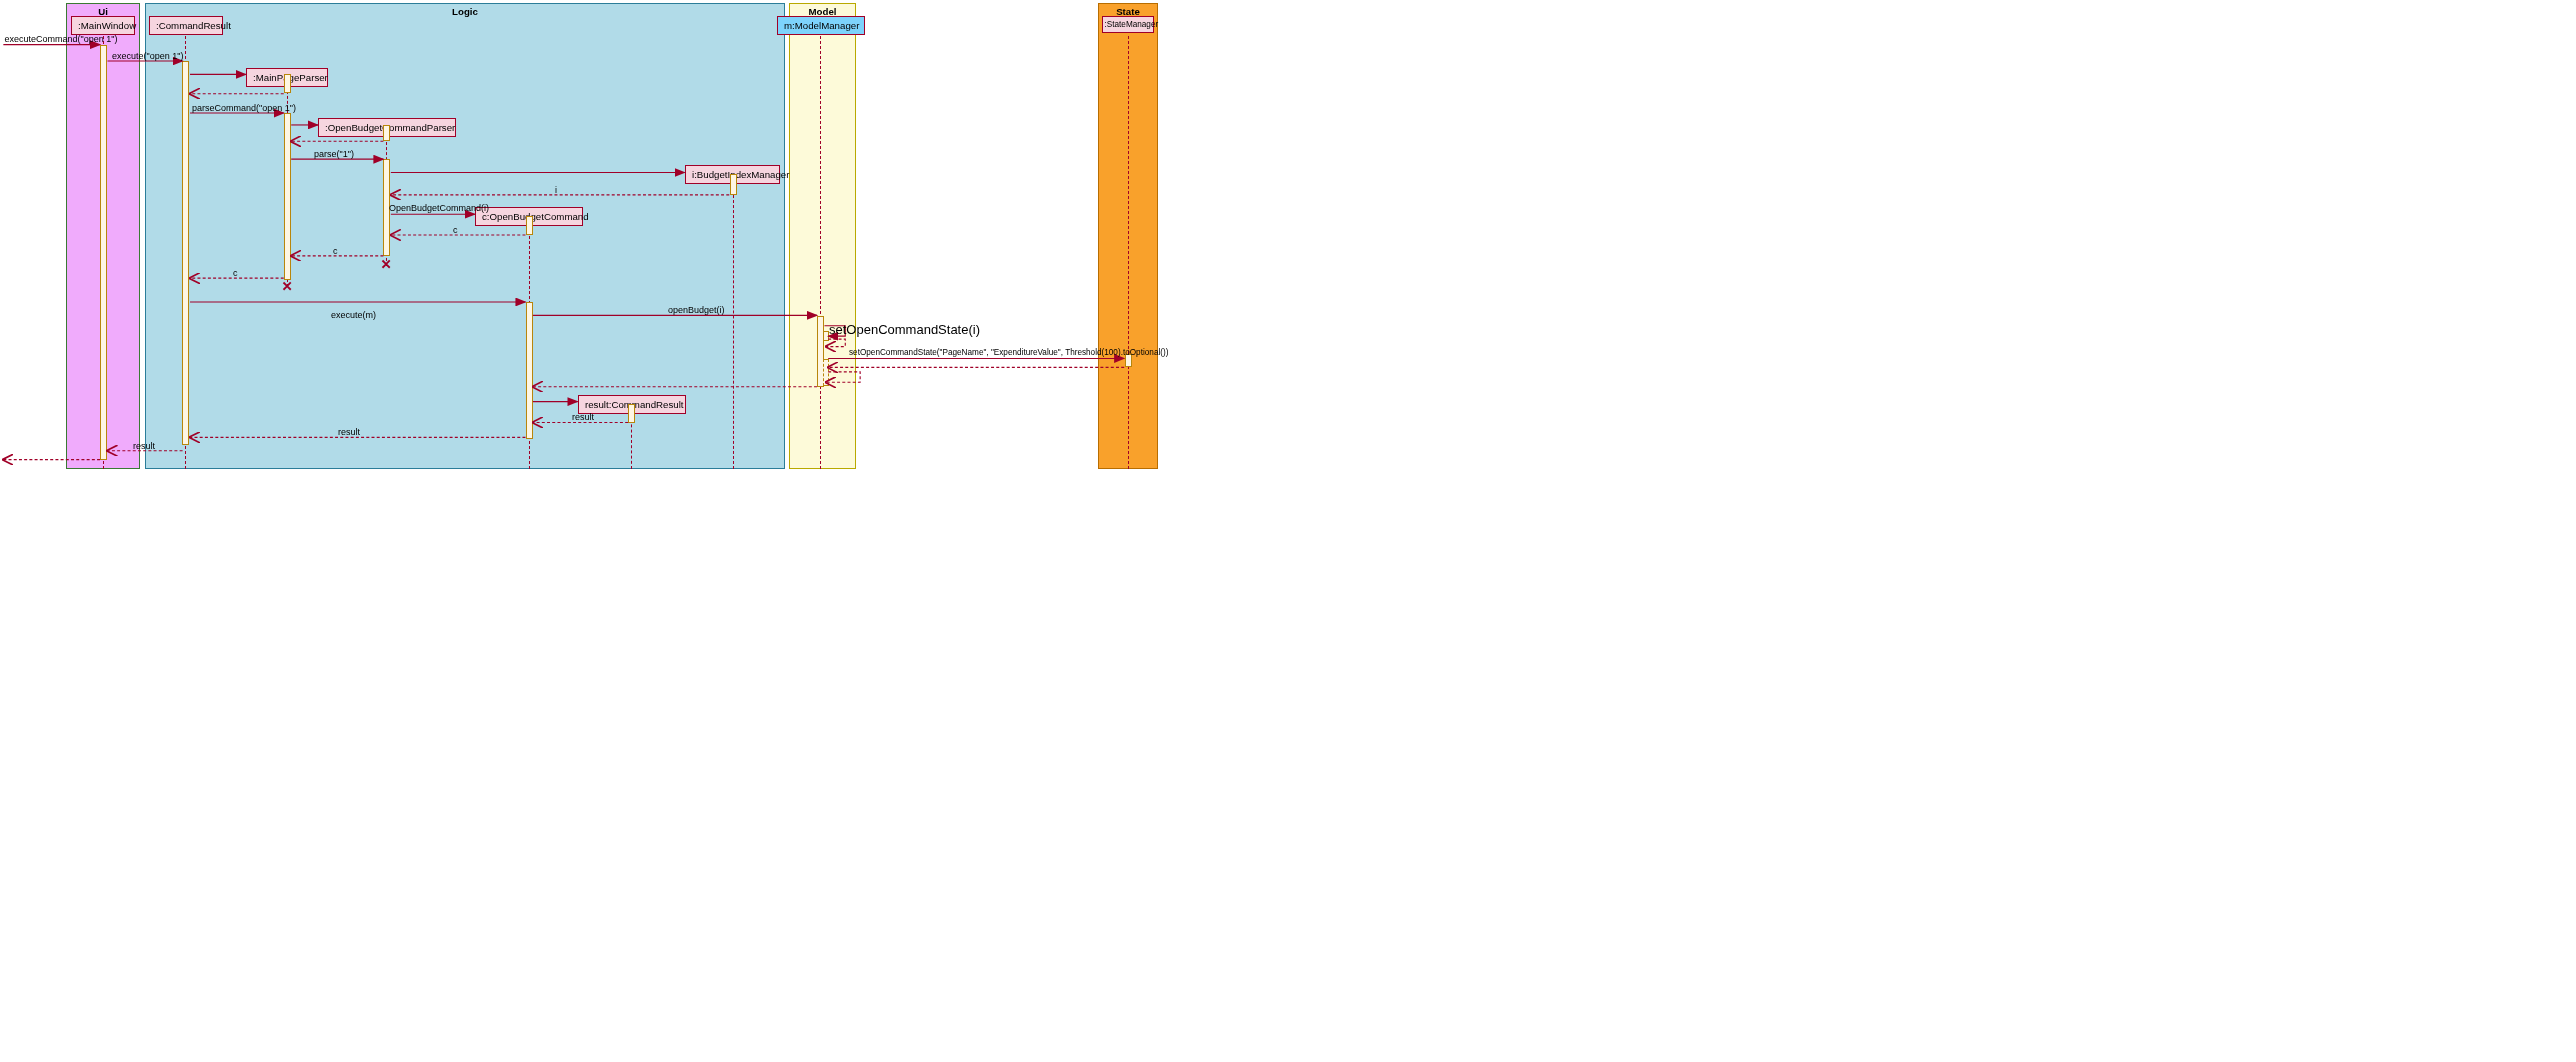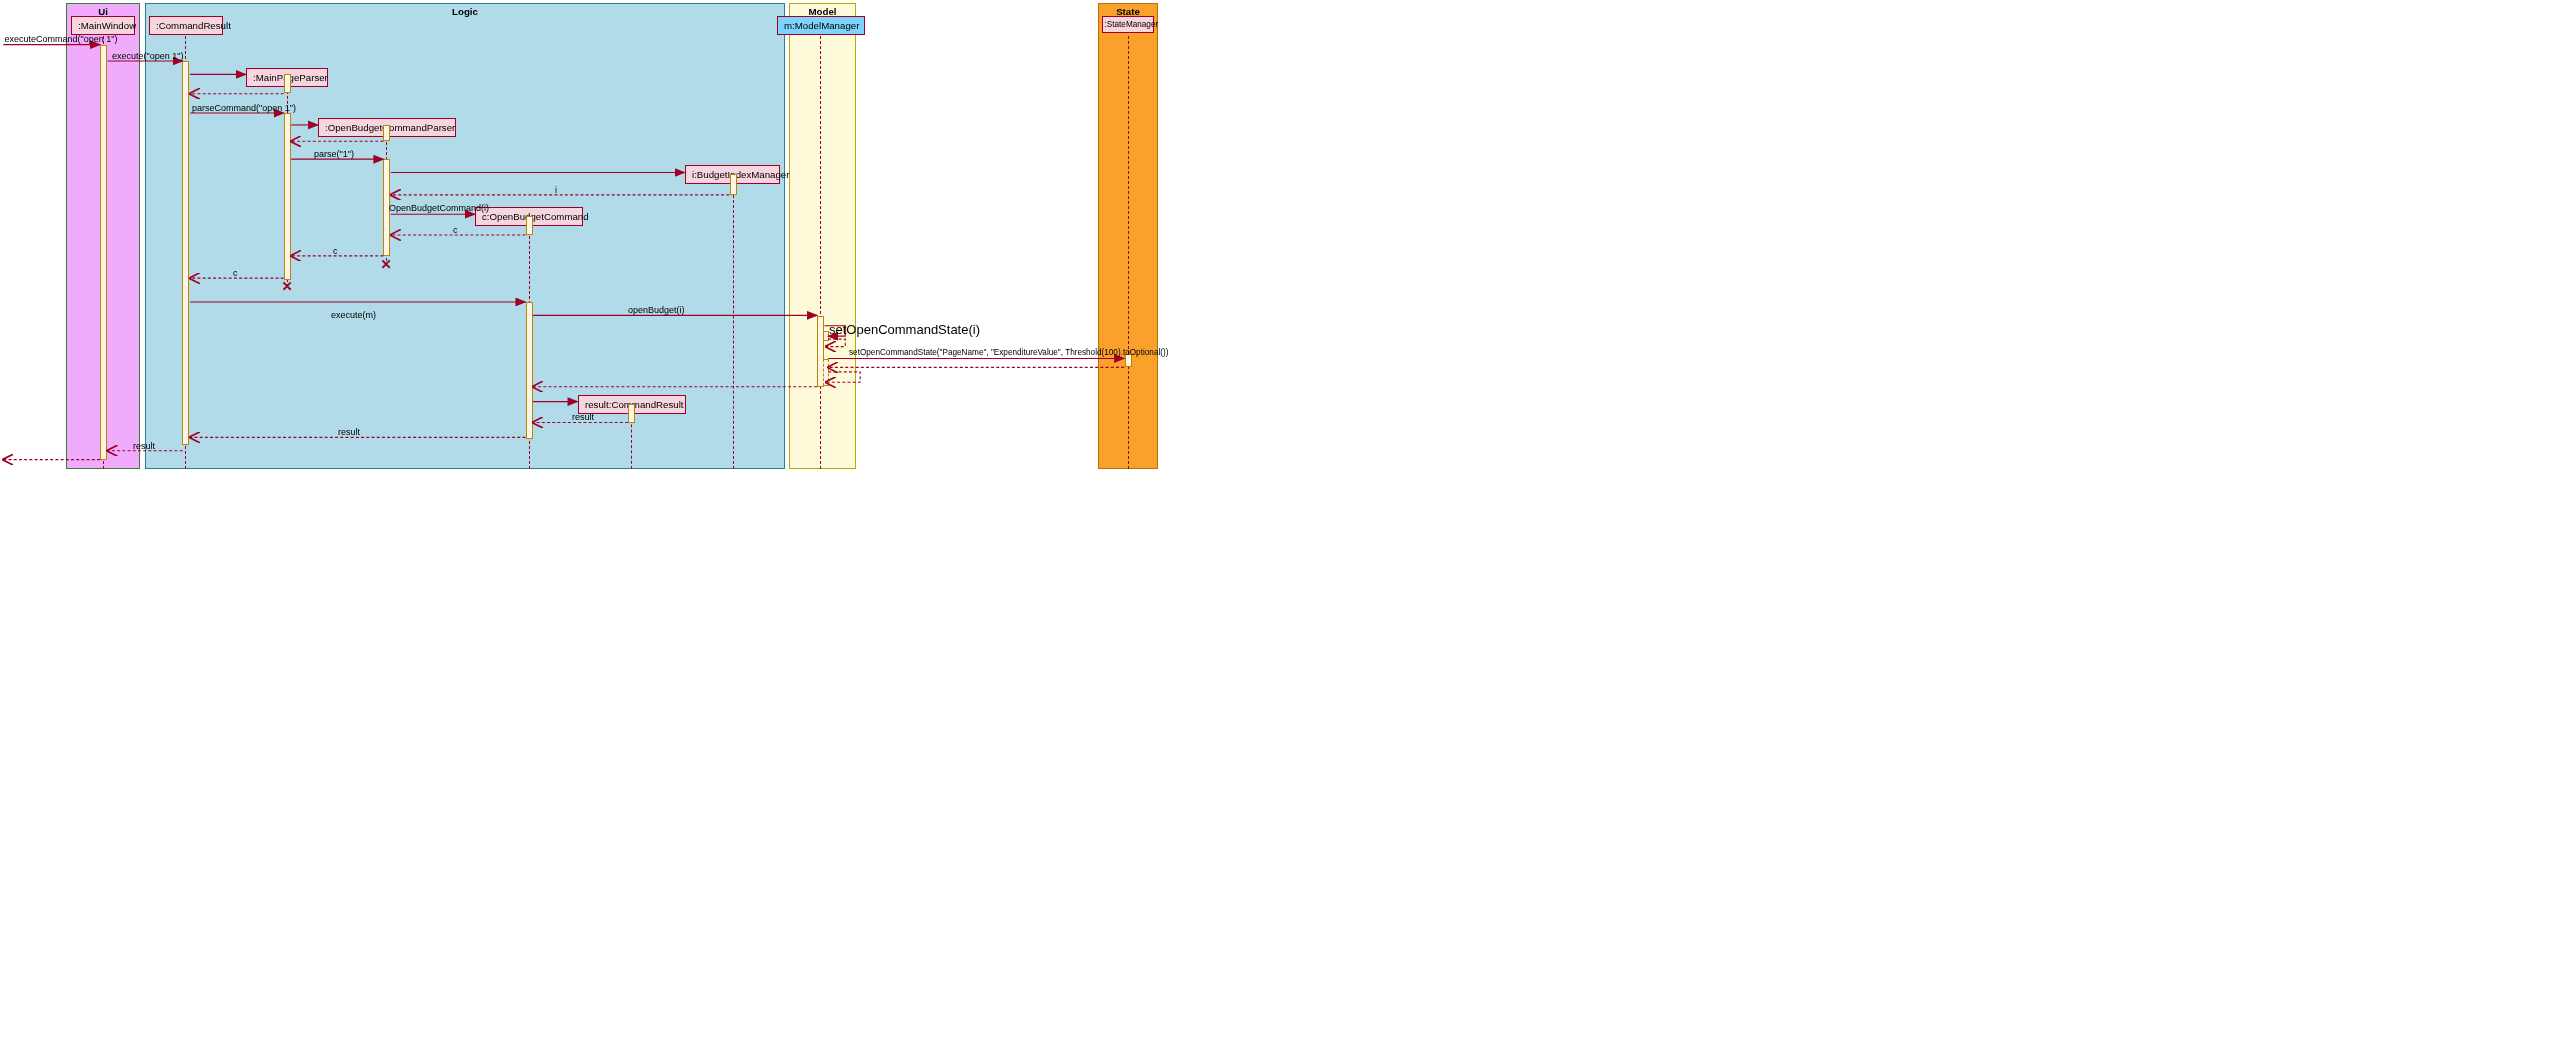--- a/index.html
+++ b/index.html
@@ -207,21 +207,21 @@
   <div class="msg-label" style="left:4.5px; top:34px;">executeCommand("open 1")</div>
   <div class="msg-label" style="left:112px; top:51px;">execute("open 1")</div>
   <div class="msg-label" style="left:192px; top:103px;">parseCommand("open 1")</div>
   <div class="msg-label" style="left:314px; top:149px;">parse("1")</div>
   <div class="msg-label" style="left:555px; top:185px;">i</div>
   <div class="msg-label" style="left:389px; top:203px;">OpenBudgetCommand(i)</div>
   <div class="msg-label" style="left:453px; top:225px;">c</div>
   <div class="msg-label" style="left:333px; top:246px;">c</div>
   <div class="msg-label" style="left:233px; top:268px;">c</div>
   <div class="msg-label" style="left:331px; top:292px;margin-top:18px;">execute(m)</div>
-  <div class="msg-label" style="left:628px; top:305px;">openBudget(i)</div>
+  <div class="msg-label" style="left:668px; top:305px;">openBudget(i)</div>
   <div class="msg-label" style="left:829px; top:322px; font-size:13px;">setOpenCommandState(i)</div>
   <div class="msg-label" style="left:849px; top:348px; font-size:8.2px;">setOpenCommandState("PageName", "ExpenditureValue", Threshold(100).toOptional())</div>
   <div class="msg-label" style="left:572px; top:412px;">result</div>
   <div class="msg-label" style="left:338px; top:427px;">result</div>
   <div class="msg-label" style="left:133px; top:441px;">result</div>
 
 </div>
 
 
 </body></html>

